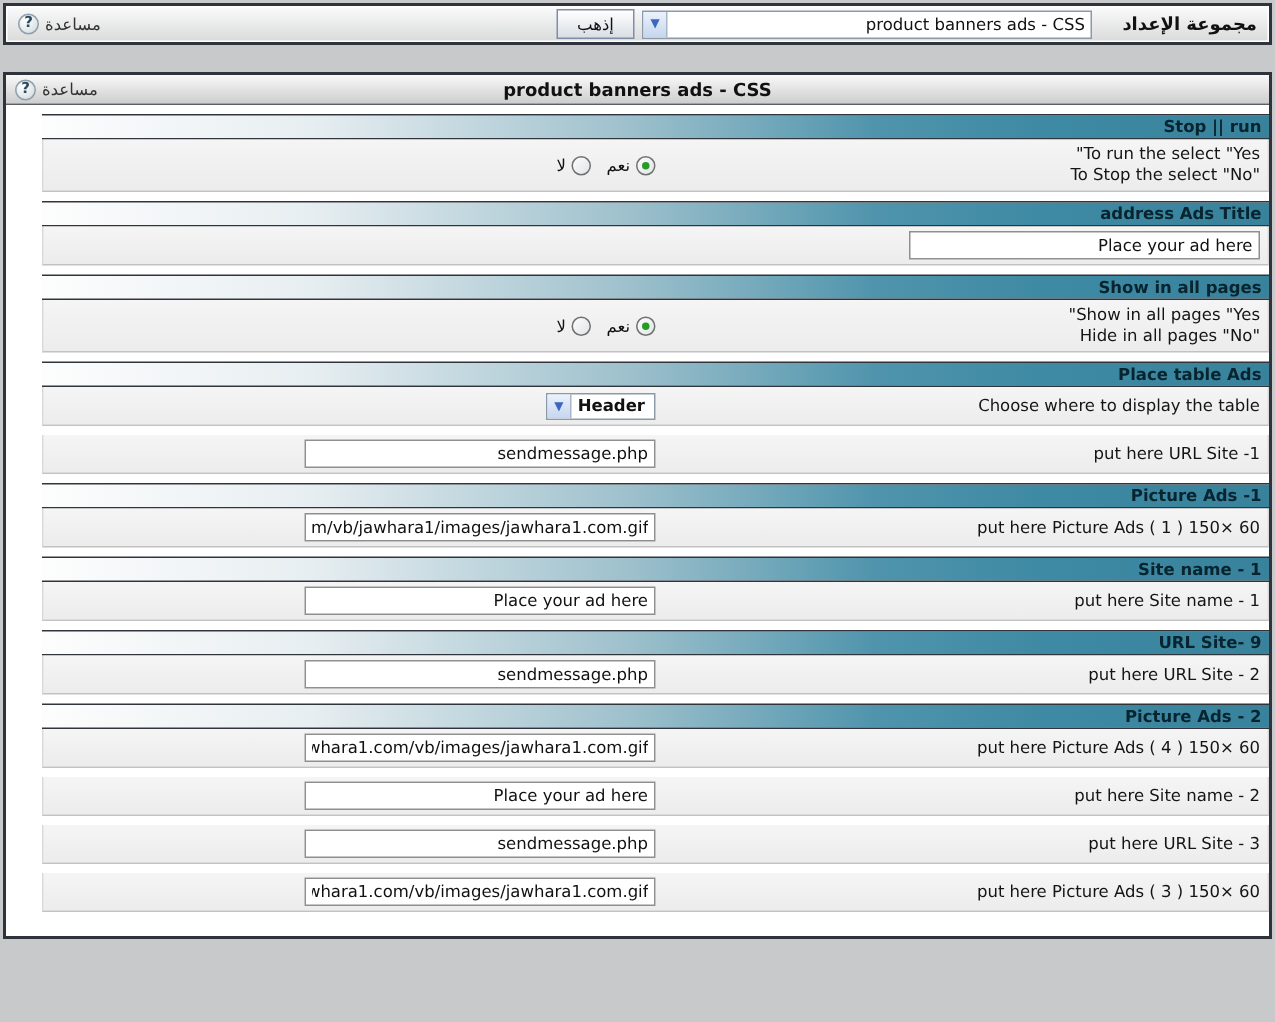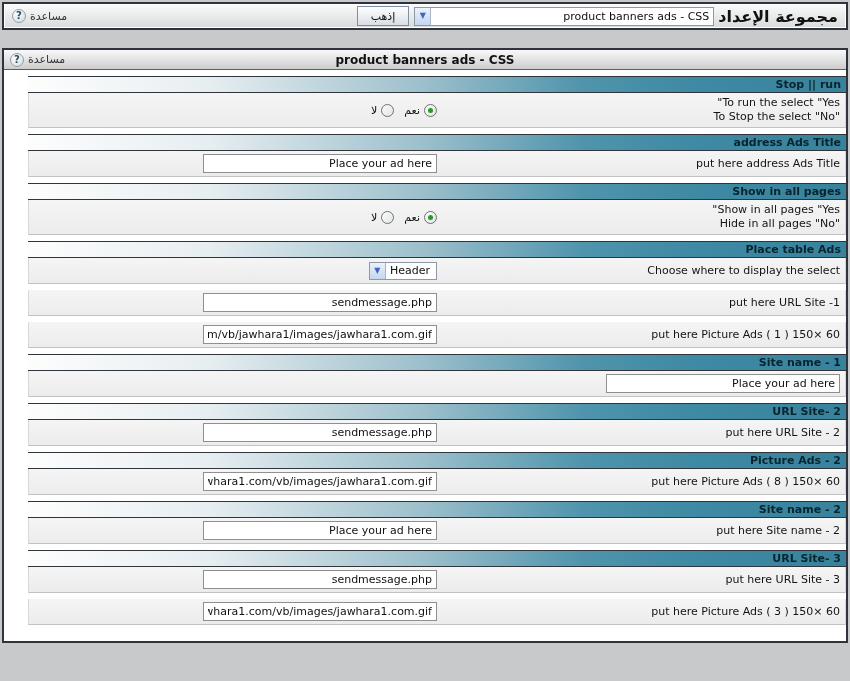--- a/index.html
+++ b/index.html
@@ -19,21 +19,21 @@
   
   .top-panel {
     margin-top: 2px;
     height: 28px;
     background: linear-gradient(#fbfbfb, #d9dadb);
     display: flex;
     align-items: center;
     direction: rtl;
     padding: 0 8px;
   }
-  .group-label { font-weight: bold; font-size: 16px; margin-left: 4px; white-space: nowrap; }
+  .group-label { font-weight: bold; font-size: 12px; margin-left: 20px; white-space: nowrap; }
   .combo {
     background: #fff;
     border: 1px solid #8c99a8;
     height: 19px;
     display: flex;
     direction: ltr;
     align-items: stretch;
   }
   .combo-top { width: 300px; }
   .combo-arrow {
@@ -119,21 +119,21 @@
   .radio {
     width: 13px; height: 13px; border-radius: 50%;
     border: 1px solid #707070;
     background: linear-gradient(135deg, #fdfdfd, #dfe5e5);
     display: flex; align-items: center; justify-content: center;
     cursor: pointer;
   }
   .radio-dot { width: 5px; height: 5px; border-radius: 50%; background: #279a27; }
   .radio-label { margin-left: 6px; cursor: default; }
   .combo-small { height: 18px; cursor: pointer; }
-  .combo-small .combo-value { padding: 0 6px 0 4px; }
+  .combo-small .combo-value { padding: 0 6px 0 4px; font-weight: bold; }
 </style>
 </head>
 <body>
 
 <div class="panel top-panel">
   <span class="group-label">مجموعة الإعداد</span>
   <div class="combo combo-top">
     <span class="combo-arrow">▼</span>
     <span class="combo-value">product banners ads - CSS</span>
   </div>
@@ -171,23 +171,20 @@
             <span class="radio"></span>
             <span class="radio-label">لا</span>
           </span>
         </div>
       </div>
     </div>
 
     <div class="section">
       <div class="section-header">address Ads Title</div>
       <div class="section-row">
-        <div class="desc-cell">
-          <div>put here address Ads Title</div>
-        </div>
         <div class="control-cell">
           <input class="text-input" type="text" value="Place your ad here" style="">
         </div>
       </div>
     </div>
 
     <div class="section">
       <div class="section-header">Show in all pages</div>
       <div class="section-row row-radio">
         <div class="desc-cell">
@@ -204,21 +201,21 @@
             <span class="radio-label">لا</span>
           </span>
         </div>
       </div>
     </div>
 
     <div class="section">
       <div class="section-header">Place table Ads</div>
       <div class="section-row">
         <div class="desc-cell">
-          <div>Choose where to display the select</div>
+          <div>Choose where to display the table</div>
         </div>
         <div class="control-cell">
           <div class="combo combo-small">
             <span class="combo-arrow">▼</span>
             <span class="combo-value">Header</span>
           </div>
         </div>
       </div>
     </div>
 
@@ -227,77 +224,79 @@
         <div class="desc-cell">
           <div>put here URL Site -1</div>
         </div>
         <div class="control-cell">
           <input class="text-input" type="text" value="sendmessage.php" style="">
         </div>
       </div>
     </div>
 
     <div class="section">
+      <div class="section-header">Picture Ads -1</div>
       <div class="section-row">
         <div class="desc-cell">
           <div>put here Picture Ads ( 1 ) 150× 60</div>
         </div>
         <div class="control-cell">
           <input class="text-input" type="text" value="com/vb/jawhara1/images/jawhara1.com.gif" style="">
         </div>
       </div>
     </div>
 
     <div class="section">
       <div class="section-header">Site name - 1</div>
       <div class="section-row">
+        <div class="desc-cell">
+          <div>put here Site name - 1</div>
+        </div>
         <div class="control-cell">
           <input class="text-input" type="text" value="Place your ad here" style="">
         </div>
       </div>
     </div>
 
     <div class="section">
-      <div class="section-header">URL Site- 2</div>
+      <div class="section-header">URL Site- 9</div>
       <div class="section-row">
         <div class="desc-cell">
           <div>put here URL Site - 2</div>
         </div>
         <div class="control-cell">
           <input class="text-input" type="text" value="sendmessage.php" style="">
         </div>
       </div>
     </div>
 
     <div class="section">
       <div class="section-header">Picture Ads - 2</div>
       <div class="section-row">
         <div class="desc-cell">
-          <div>put here Picture Ads ( 8 ) 150× 60</div>
+          <div>put here Picture Ads ( 4 ) 150× 60</div>
         </div>
         <div class="control-cell">
           <input class="text-input" type="text" value="jawhara1.com/vb/images/jawhara1.com.gif" style="">
         </div>
       </div>
     </div>
 
     <div class="section">
-      <div class="section-header">Site name - 2</div>
       <div class="section-row">
         <div class="desc-cell">
           <div>put here Site name - 2</div>
         </div>
         <div class="control-cell">
           <input class="text-input" type="text" value="Place your ad here" style="">
         </div>
       </div>
     </div>
 
     <div class="section">
-      <div class="section-header">URL Site- 3</div>
       <div class="section-row">
         <div class="desc-cell">
           <div>put here URL Site - 3</div>
         </div>
         <div class="control-cell">
           <input class="text-input" type="text" value="sendmessage.php" style="">
         </div>
       </div>
     </div>
 

